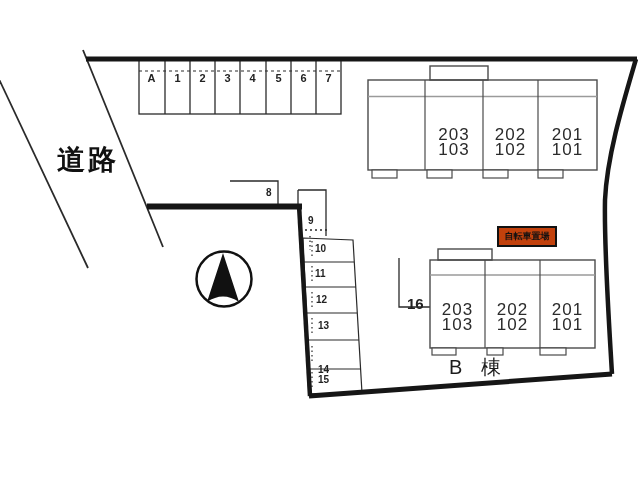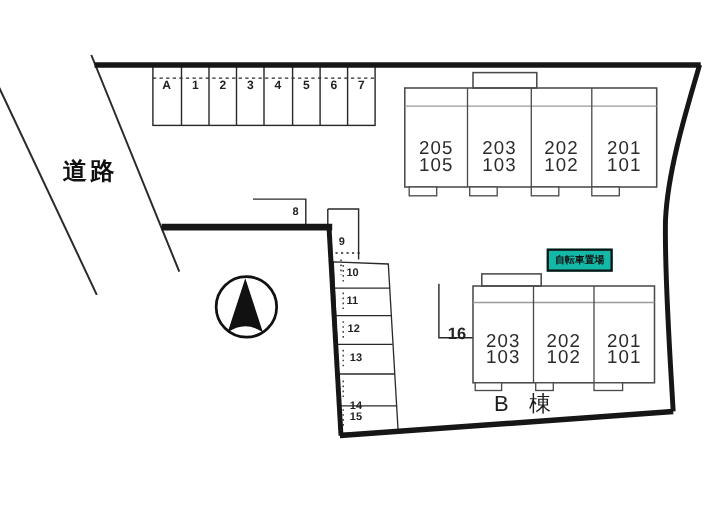--- a/index.html
+++ b/index.html
@@ -13,27 +13,27 @@
   .cell-label { text-align:center; font-weight:bold; font-size:11px; width:25px; }
   .pnum { font-weight:bold; font-size:10px; }
   .unit {
     position:absolute; display:flex; flex-direction:column; align-items:center;
     justify-content:center; font-size:17px; line-height:15.5px; color:#2b2b2b;
     letter-spacing:1px;
   }
   .bldg-name { font-size:20px; color:#1c1c1c; word-spacing:9px; letter-spacing:2px; }
   .road-label {
     font-family:"Liberation Serif","DejaVu Serif",serif;
-    font-size:22px; font-weight:bold; letter-spacing:3px; color:#111;
+    font-size:28px; font-weight:bold; letter-spacing:3px; color:#111;
   }
   .shed {
     position:absolute; left:497px; top:226px; width:60px; height:21px;
     border:2px solid #111; box-sizing:border-box; display:flex;
     align-items:center; justify-content:center; font-size:9px; font-weight:bold;
-    color:#111; background:#14b8a6;
+    color:#111; background:#c2410c;
   }
 </style>
 </head>
 <body>
 
 <div class="plan" style="--line: #161616; --thin: #2a2a2a; --bline: #4a4a4a; --strip: #9a9a9a; --text: #222222;">
 
   <svg width="640" height="480" viewBox="0 0 640 480">
 
     <line x1="-2" y1="77" x2="88" y2="268" stroke="var(--thin)" stroke-width="1.8"></line>
@@ -135,24 +135,20 @@
   <div class="lbl pnum" style="left:266px; top:187px;">8</div>
   <div class="lbl pnum" style="left:308px; top:215px;">9</div>
   <div class="lbl pnum" style="left:315px; top:243px;">10</div>
   <div class="lbl pnum" style="left:315px; top:268px;">11</div>
   <div class="lbl pnum" style="left:316px; top:294px;">12</div>
   <div class="lbl pnum" style="left:318px; top:320px;">13</div>
   <div class="lbl pnum" style="left:318px; top:364px;">14</div>
   <div class="lbl pnum" style="left:318px; top:374px;">15</div>
   <div class="lbl pnum" style="left:407px; top:295px; font-size:15px;">16</div>
 
-  <div class="unit" style="left:368px; top:126px; width:57px; height:32px;">
-    <span>205</span>
-    <span>105</span>
-  </div>
   <div class="unit" style="left:425px; top:126px; width:58px; height:32px;">
     <span>203</span>
     <span>103</span>
   </div>
   <div class="unit" style="left:483px; top:126px; width:55px; height:32px;">
     <span>202</span>
     <span>102</span>
   </div>
   <div class="unit" style="left:538px; top:126px; width:59px; height:32px;">
     <span>201</span>

